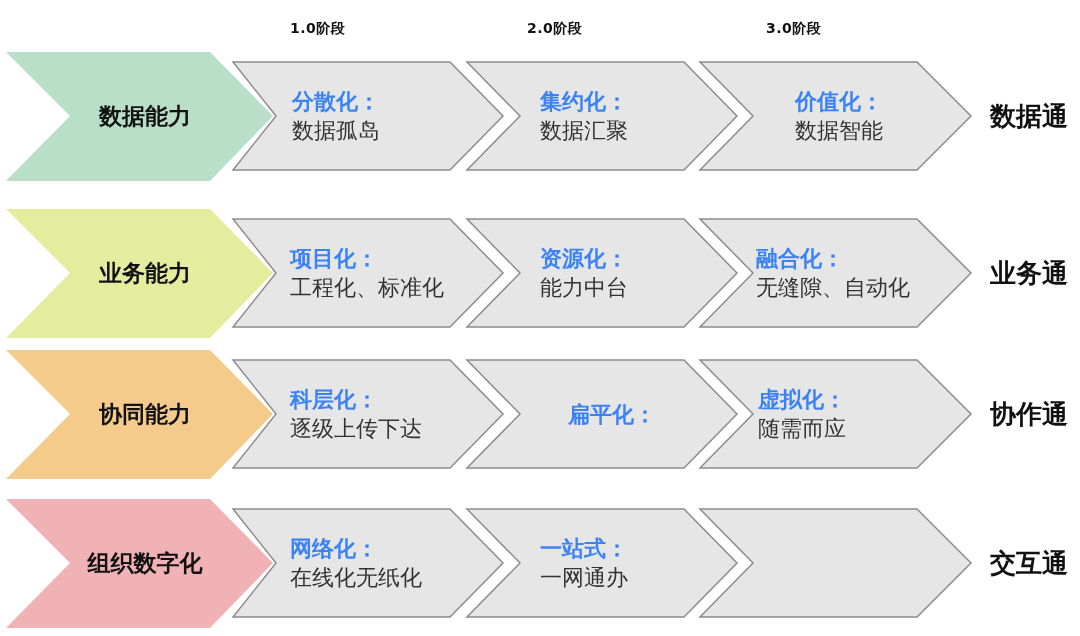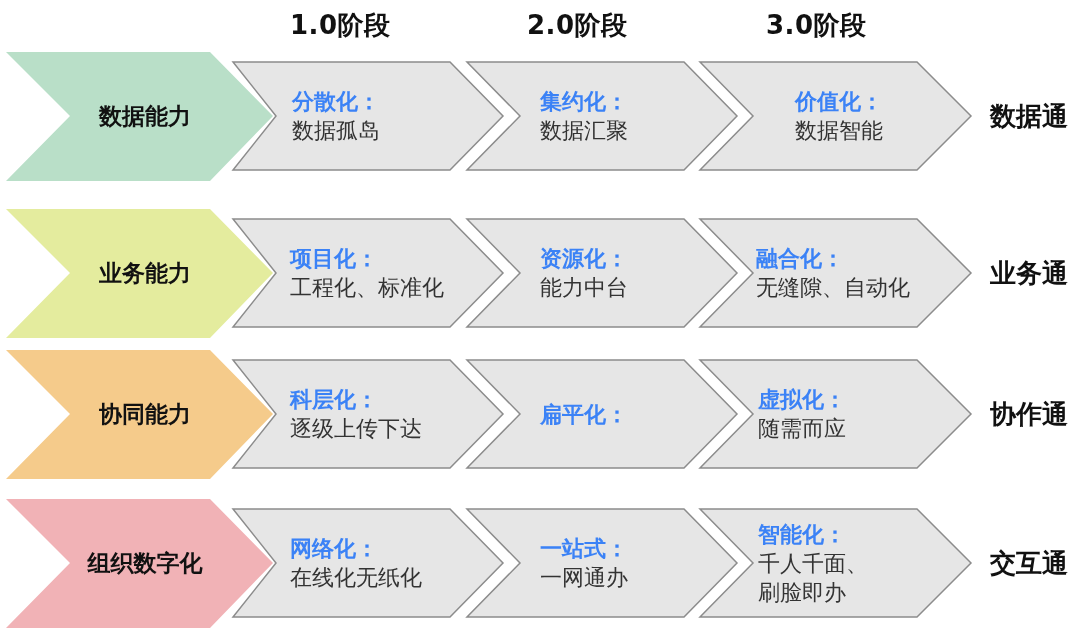--- a/index.html
+++ b/index.html
@@ -1,18 +1,18 @@
 <!DOCTYPE html>
 <html><head>
 <meta charset="utf-8">
 <style>
   html, body { margin:0; padding:0; background:#ffffff; }
   body { width:1080px; height:636px; position:relative; overflow:hidden;
          font-family:"DejaVu Sans","Liberation Sans",sans-serif; color:#111; }
-  .stage-header { position:absolute; top:8px; font-size:26px; font-weight:bold; letter-spacing:0.5px; }
+  .stage-header { position:absolute; top:20px; font-size:14px; font-weight:bold; letter-spacing:0.5px; }
   .row { position:absolute; left:0; width:1080px; height:132px; }
   .row svg.shapes { position:absolute; left:0; top:0; }
   .cap-label { position:absolute; left:70px; width:150px; top:0; height:130px;
                display:flex; align-items:center; justify-content:center;
                font-size:23px; font-weight:bold; }
   .cell { position:absolute; top:0; height:130px; display:flex; flex-direction:column; justify-content:center; }
   .cell .title { font-size:22px; font-weight:bold; line-height:29px; color:#3b82f6; }
   .cell .desc { font-size:22px; line-height:29px; color:#333; white-space:pre-line; }
   .outcome { position:absolute; left:990px; top:0; height:130px; display:flex; align-items:center;
              font-size:26px; font-weight:bold; }
@@ -75,21 +75,21 @@
     <polygon points="6,1 210,1 273,65 210,130 6,130 70,65" fill="#f5cb8b"></polygon>
     <polygon points="233,11 450,11 503,65 450,119 233,119 276,65" fill="#e6e6e6" stroke="#8c8c8c" stroke-width="1.5"></polygon>
     <polygon points="467,11 684,11 737,65 684,119 467,119 520,65" fill="#e6e6e6" stroke="#8c8c8c" stroke-width="1.5"></polygon>
     <polygon points="700,11 917,11 971,65 917,119 700,119 753,65" fill="#e6e6e6" stroke="#8c8c8c" stroke-width="1.5"></polygon>
   </svg>
   <div class="cap-label">协同能力</div>
   <div class="cell" style="left:290px;">
     <div class="title">科层化：</div>
     <div class="desc">逐级上传下达</div>
   </div>
-  <div class="cell" style="left:540px;">
+  <div class="cell" style="left:568px;">
     <div class="title">扁平化：</div>
   </div>
   <div class="cell" style="left:758px;">
     <div class="title">虚拟化：</div>
     <div class="desc">随需而应</div>
   </div>
   <div class="outcome">协作通</div>
 </div>
 
 <div class="row" style="top:498px;">
@@ -101,19 +101,14 @@
   </svg>
   <div class="cap-label">组织数字化</div>
   <div class="cell" style="left:290px;">
     <div class="title">网络化：</div>
     <div class="desc">在线化无纸化</div>
   </div>
   <div class="cell" style="left:540px;">
     <div class="title">一站式：</div>
     <div class="desc">一网通办</div>
   </div>
-  <div class="cell" style="left:758px;">
-    <div class="title">智能化：</div>
-    <div class="desc">千人千面、
-刷脸即办</div>
-  </div>
   <div class="outcome">交互通</div>
 </div>
 
 </body></html>

